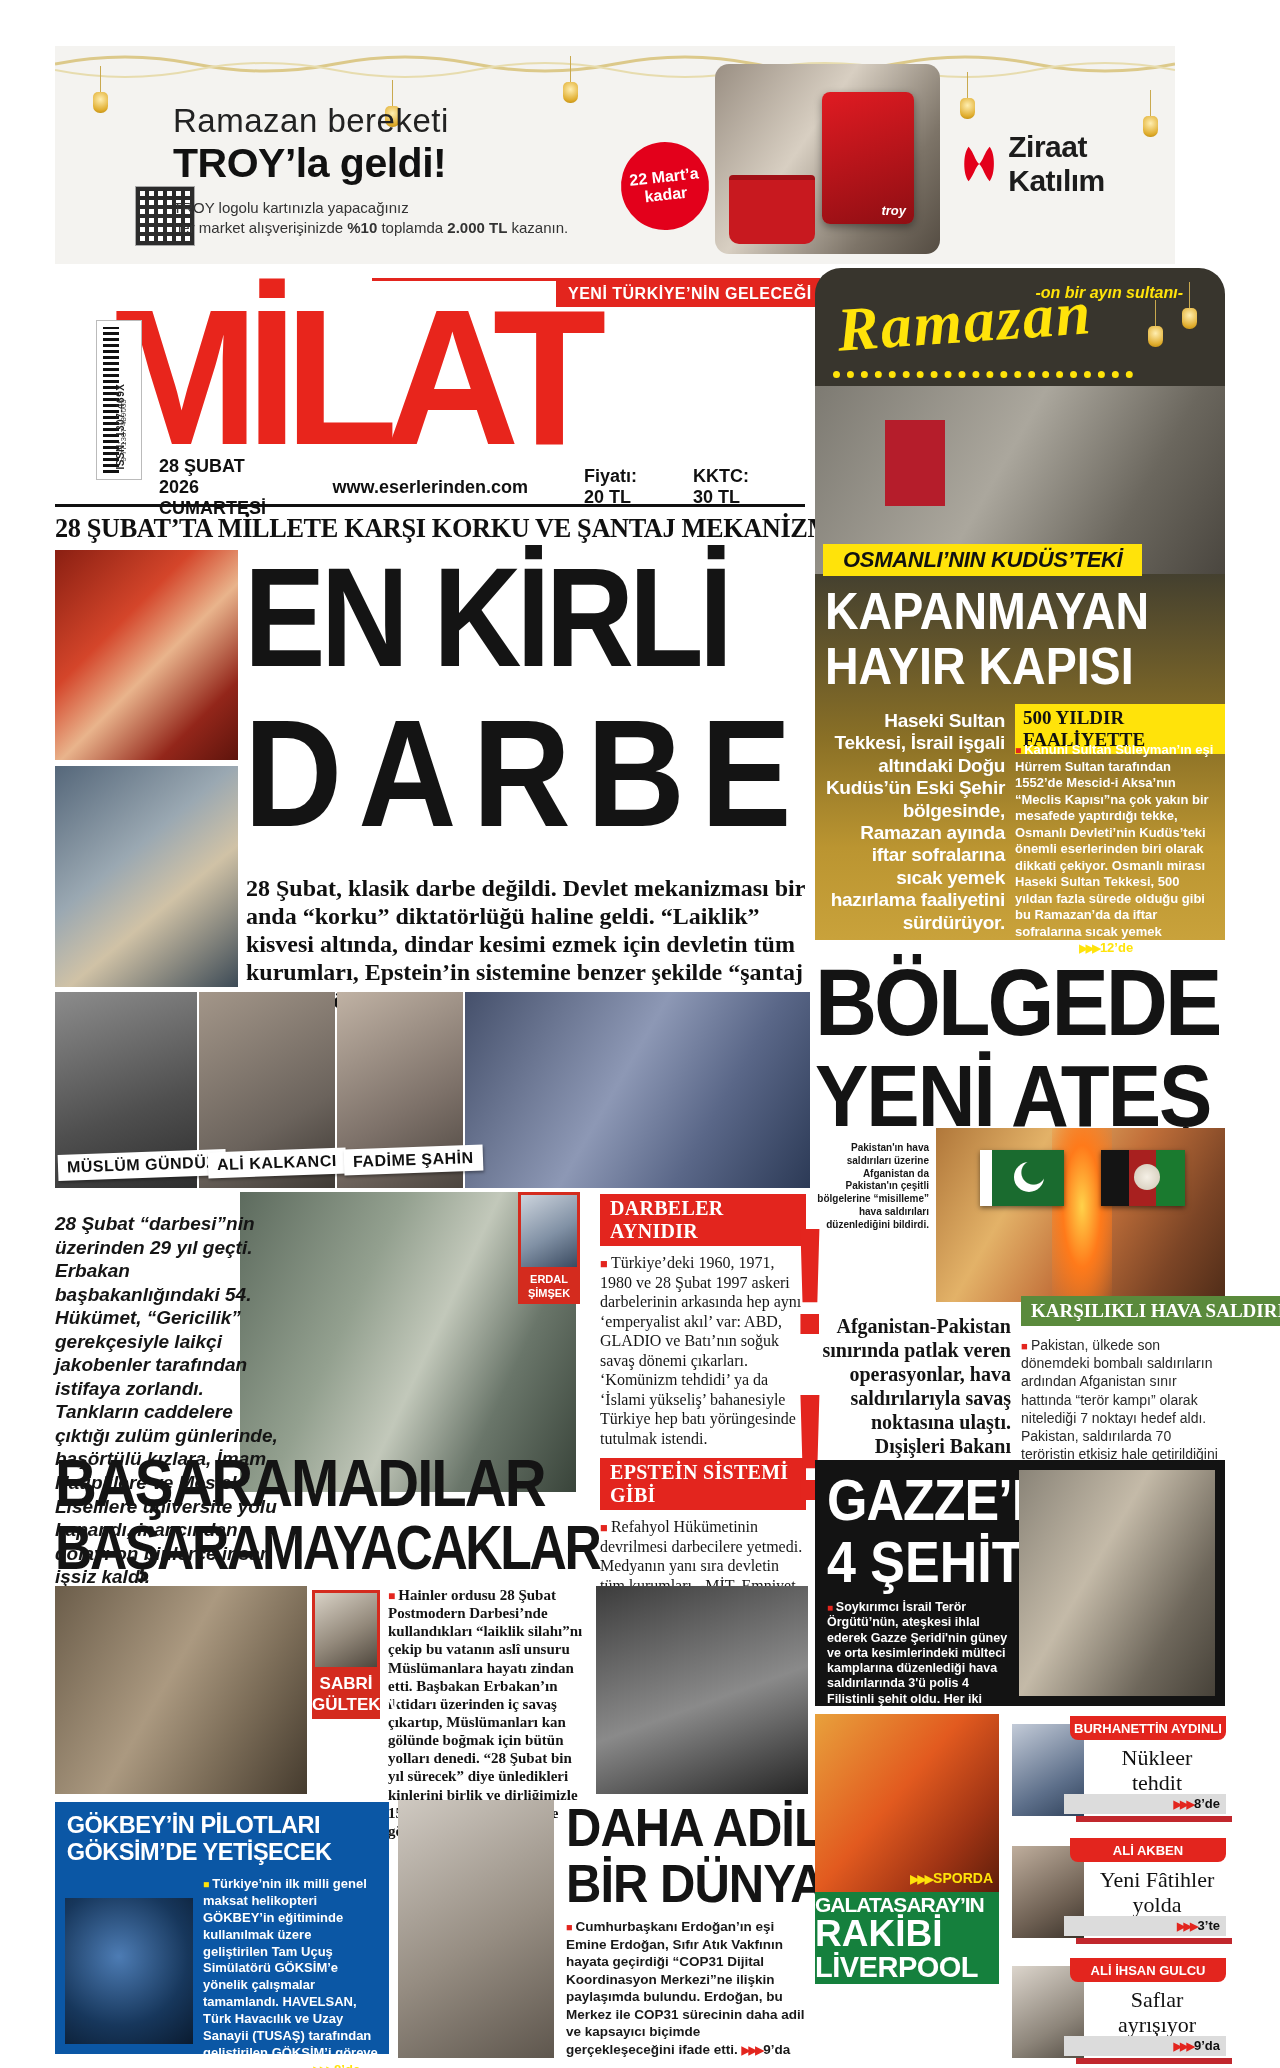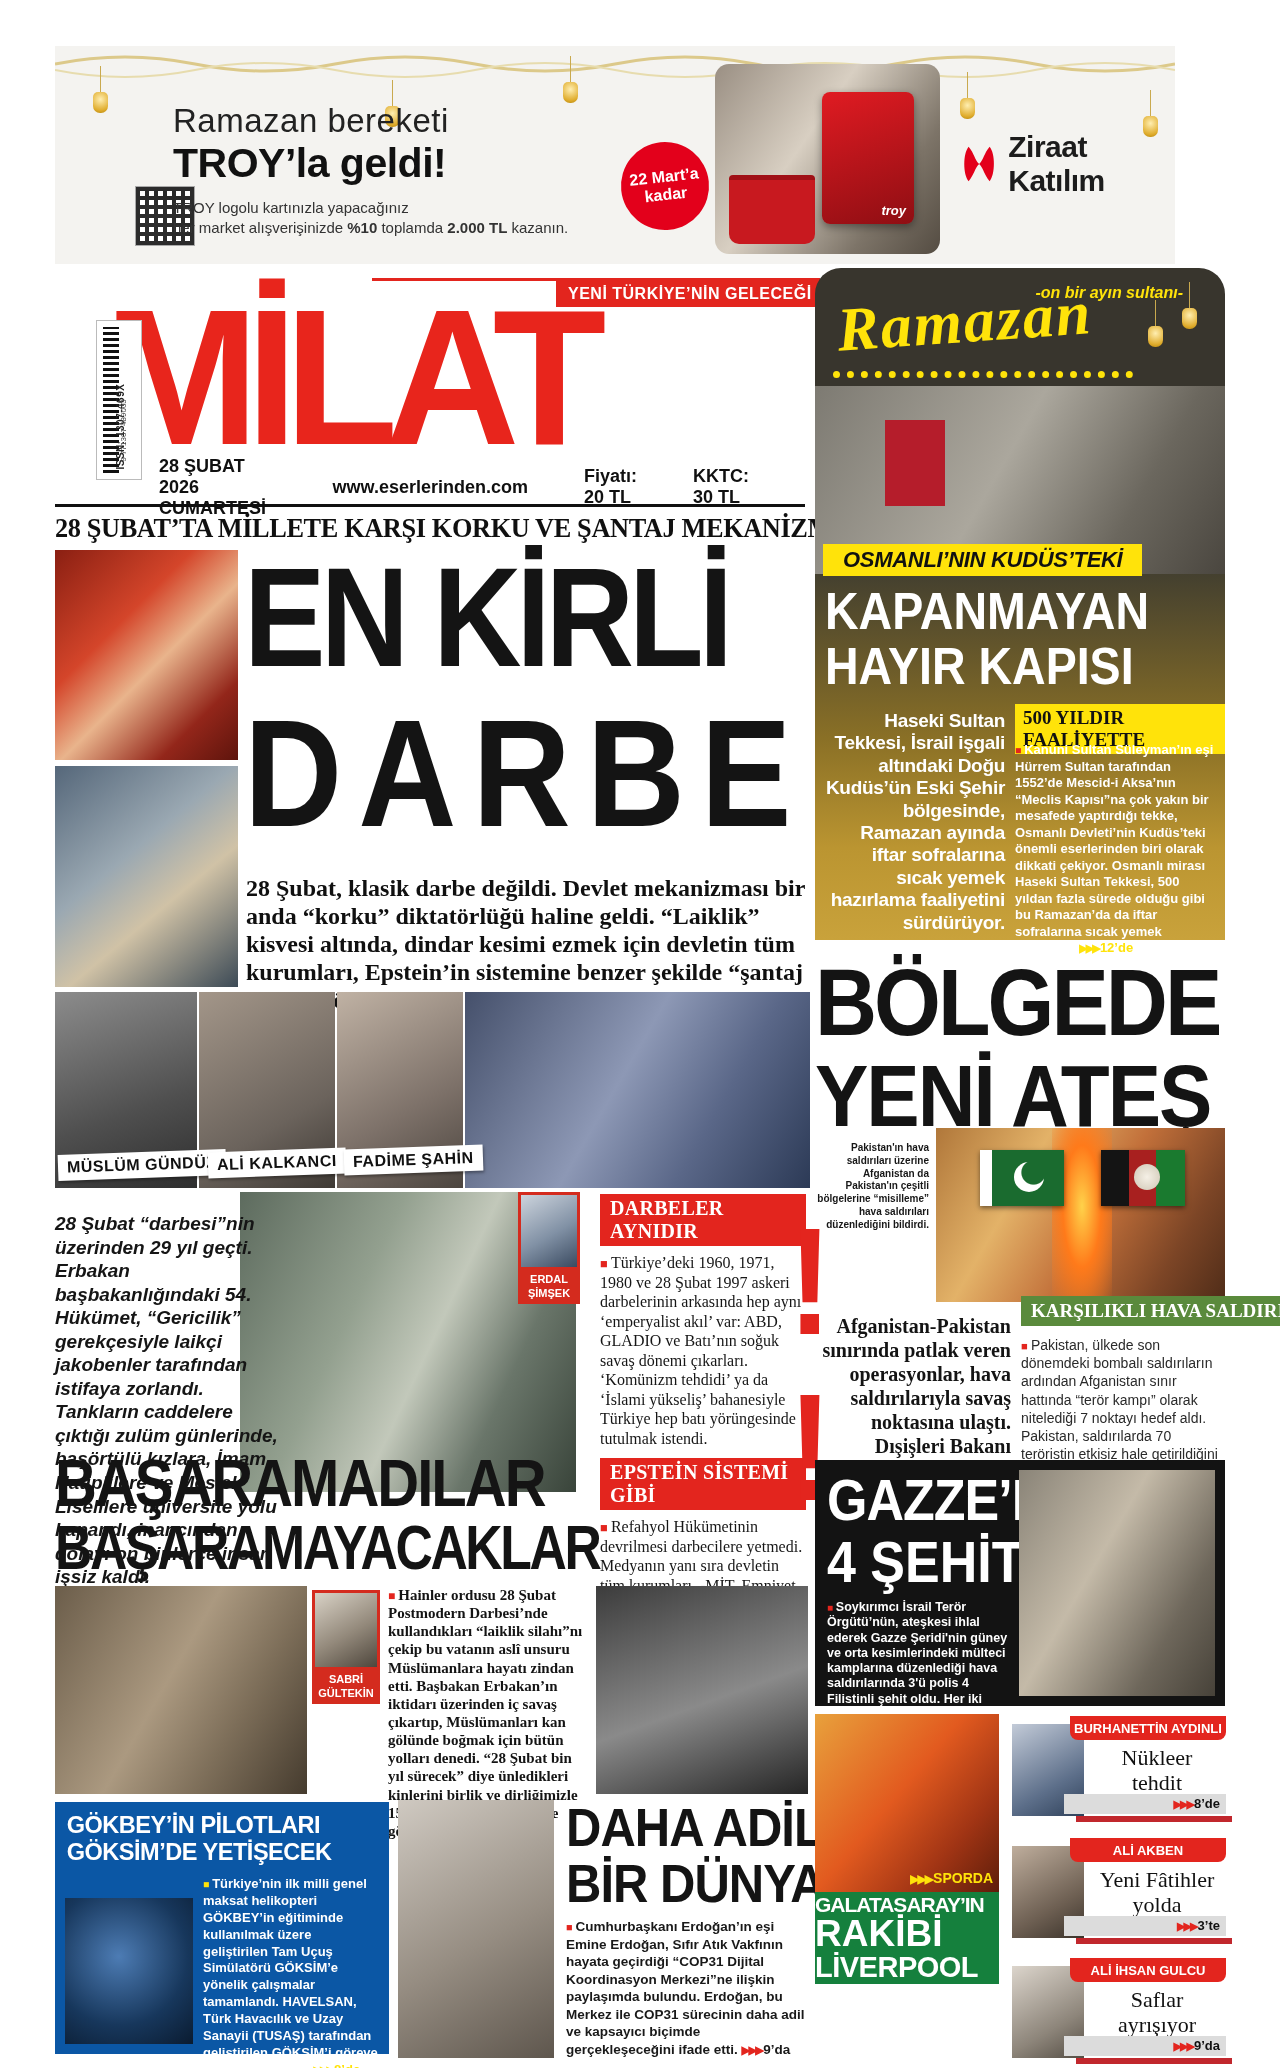--- a/index.html
+++ b/index.html
@@ -101,21 +101,21 @@
   
   .bas-h1{left:55px;top:1444px;font-size:58px;font-weight:900;color:#141414;letter-spacing:-2px;
           transform:scale(1,1.15);transform-origin:left top;white-space:nowrap;}
   .bas-h2{left:55px;top:1510px;font-size:55px;font-weight:900;color:#141414;letter-spacing:-2.5px;
           transform:scale(.94,1.15);transform-origin:left top;white-space:nowrap;}
   .ph-tank{left:55px;top:1586px;width:252px;height:208px;
      background:linear-gradient(120deg,#6b5d4a,#ab9980 45%,#7d6e59 70%,#453b2e);}
   .sabri{left:312px;top:1590px;width:68px;z-index:3;}
   .sabri .pic{width:68px;height:80px;border:3px solid #d42b1e;box-sizing:border-box;
      background:linear-gradient(150deg,#d9d2c6,#93897b 55%,#4e463c);}
-  .sabri .lbl{background:#d42b1e;color:#fff;font-weight:900;font-size:11px;text-align:center;
+  .sabri .lbl{background:#d42b1e;color:#fff;font-weight:900;font-size:17px;text-align:center;
      line-height:1.25;padding:3px 0;}
   .bas-body{left:388px;top:1586px;width:202px;font-family:"Liberation Serif",serif;font-weight:700;
             font-size:15px;line-height:1.21;color:#141414;}
   .ph-crowd{left:596px;top:1586px;width:212px;height:208px;
      background:linear-gradient(160deg,#3c3c3c,#8a8a8a 55%,#252525);}
 
   
   .gokbey{left:55px;top:1802px;width:334px;height:252px;background:#0b57a5;color:#fff;}
   .gok-h{padding:10px 12px 0 12px;font-weight:900;font-size:24px;line-height:1.12;letter-spacing:-.5px;
          transform:scaleX(.98);transform-origin:left top;white-space:nowrap;}

